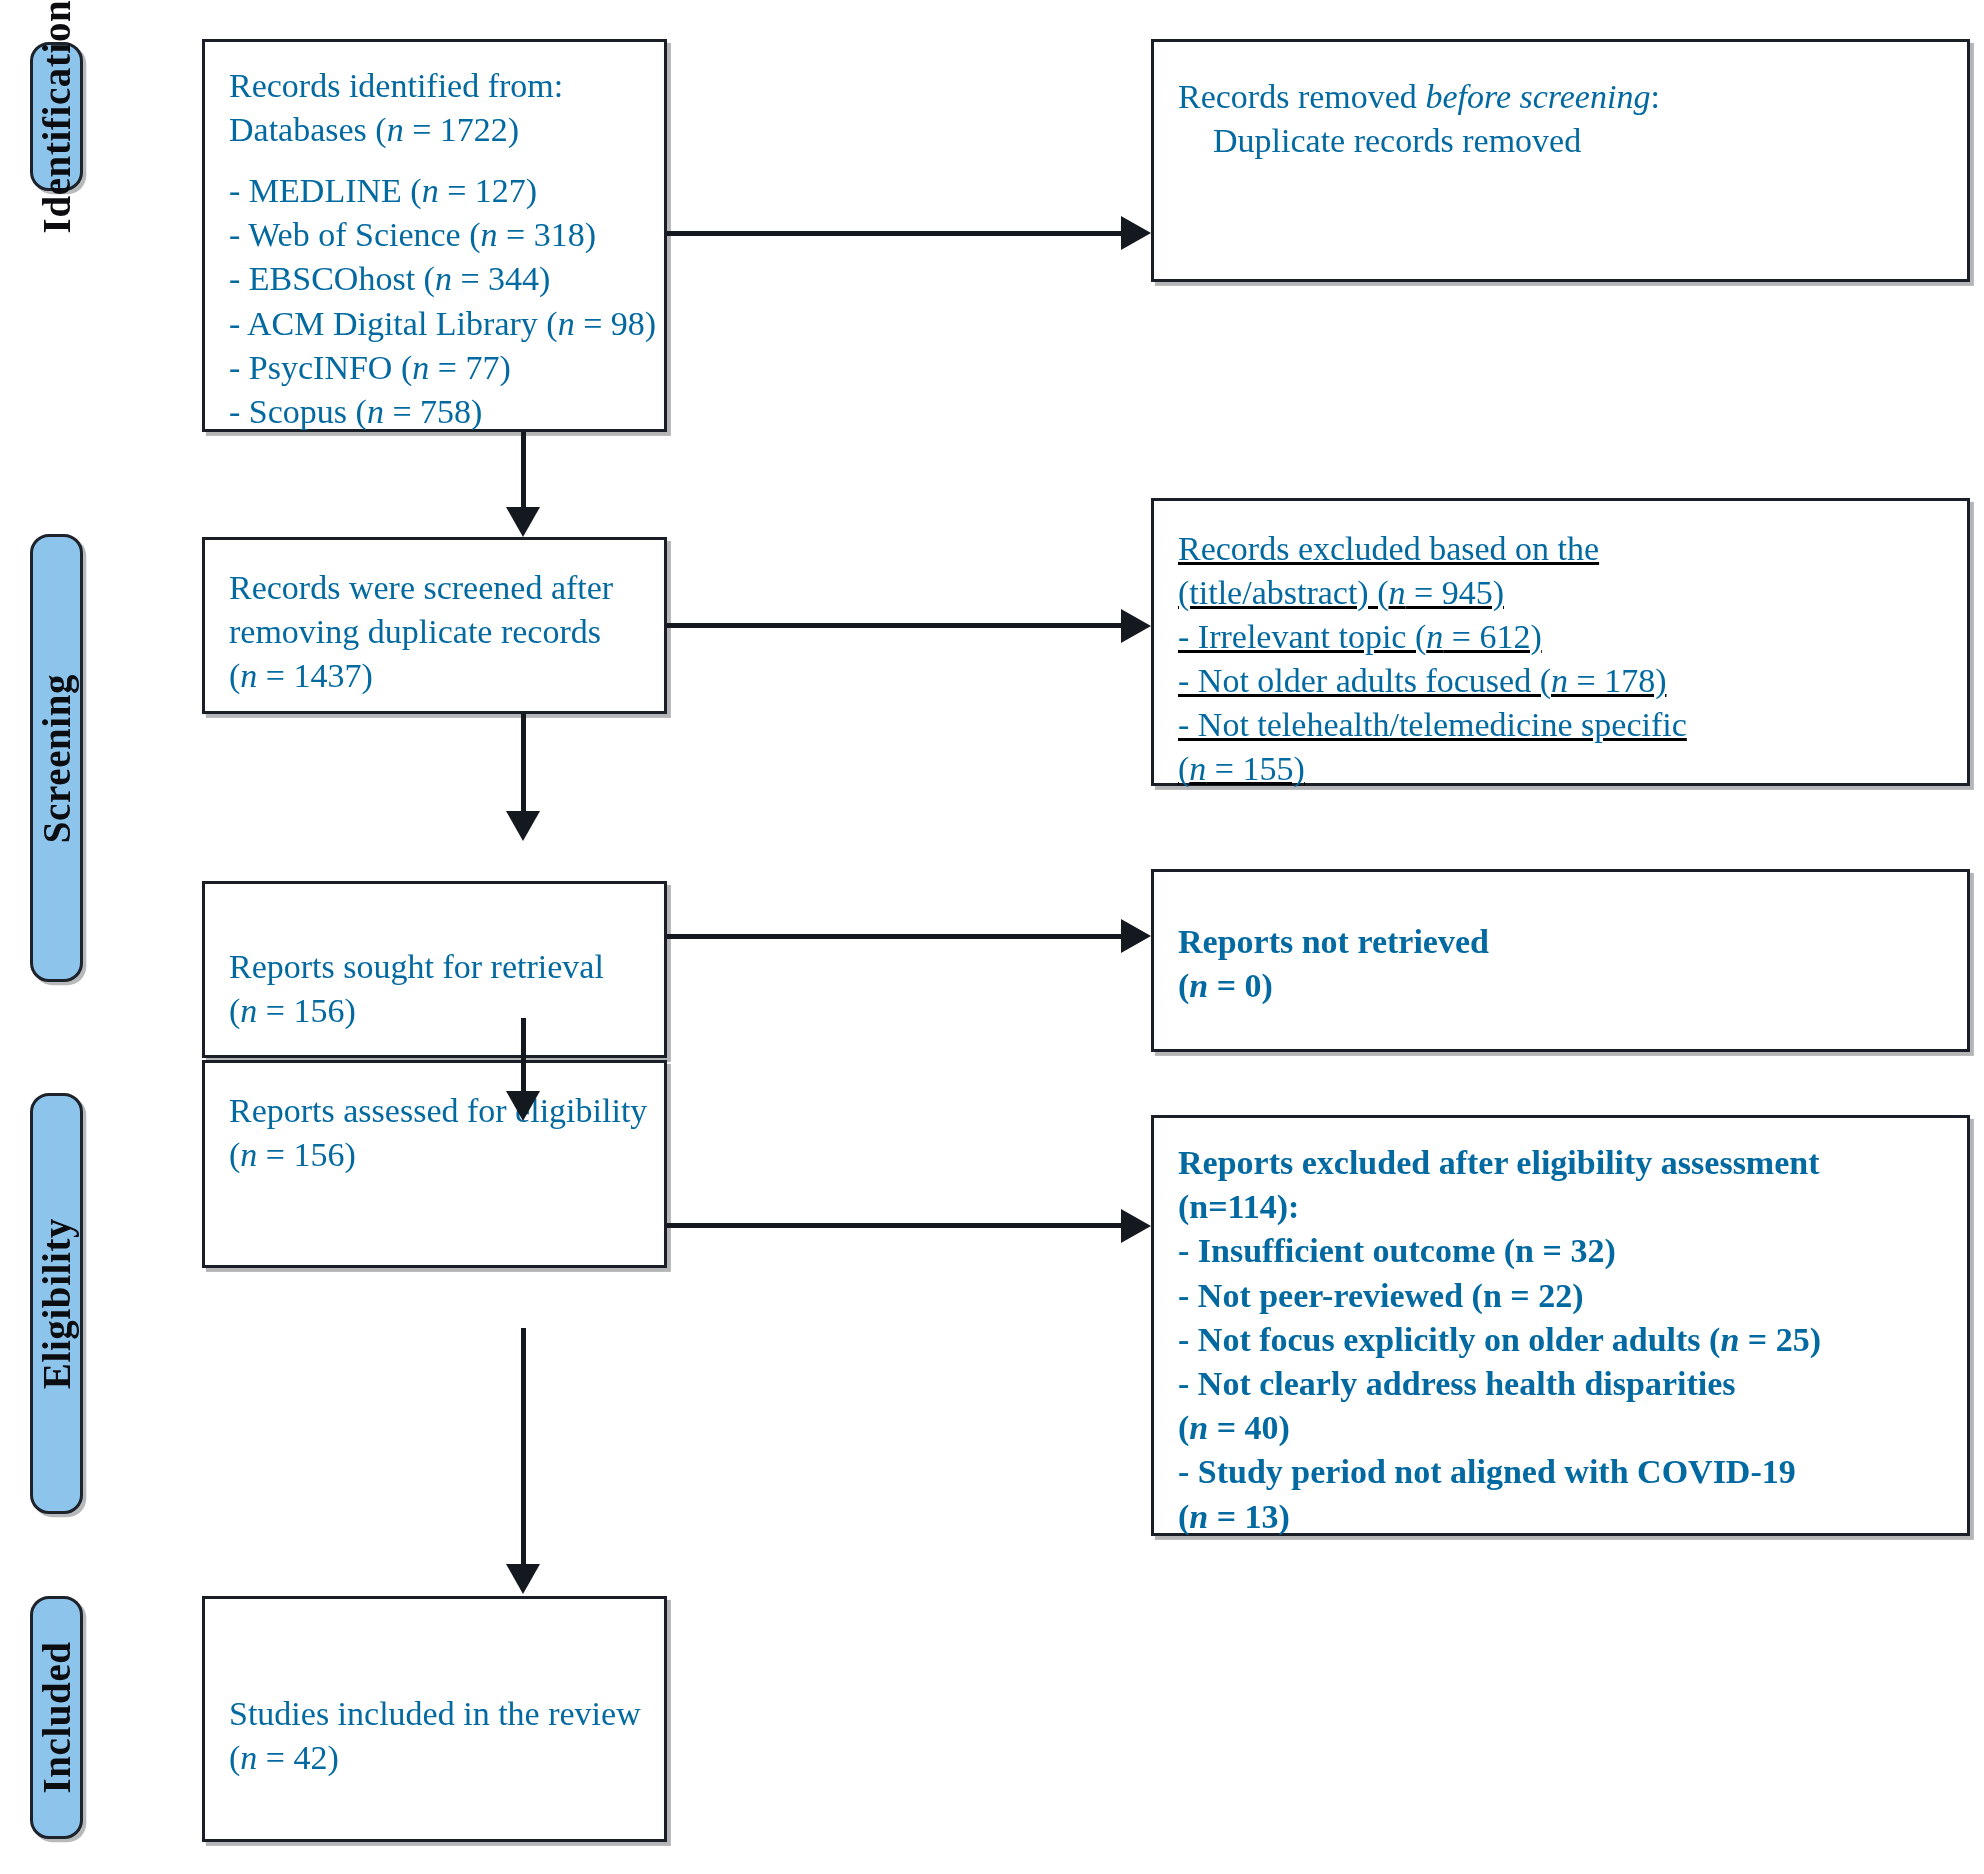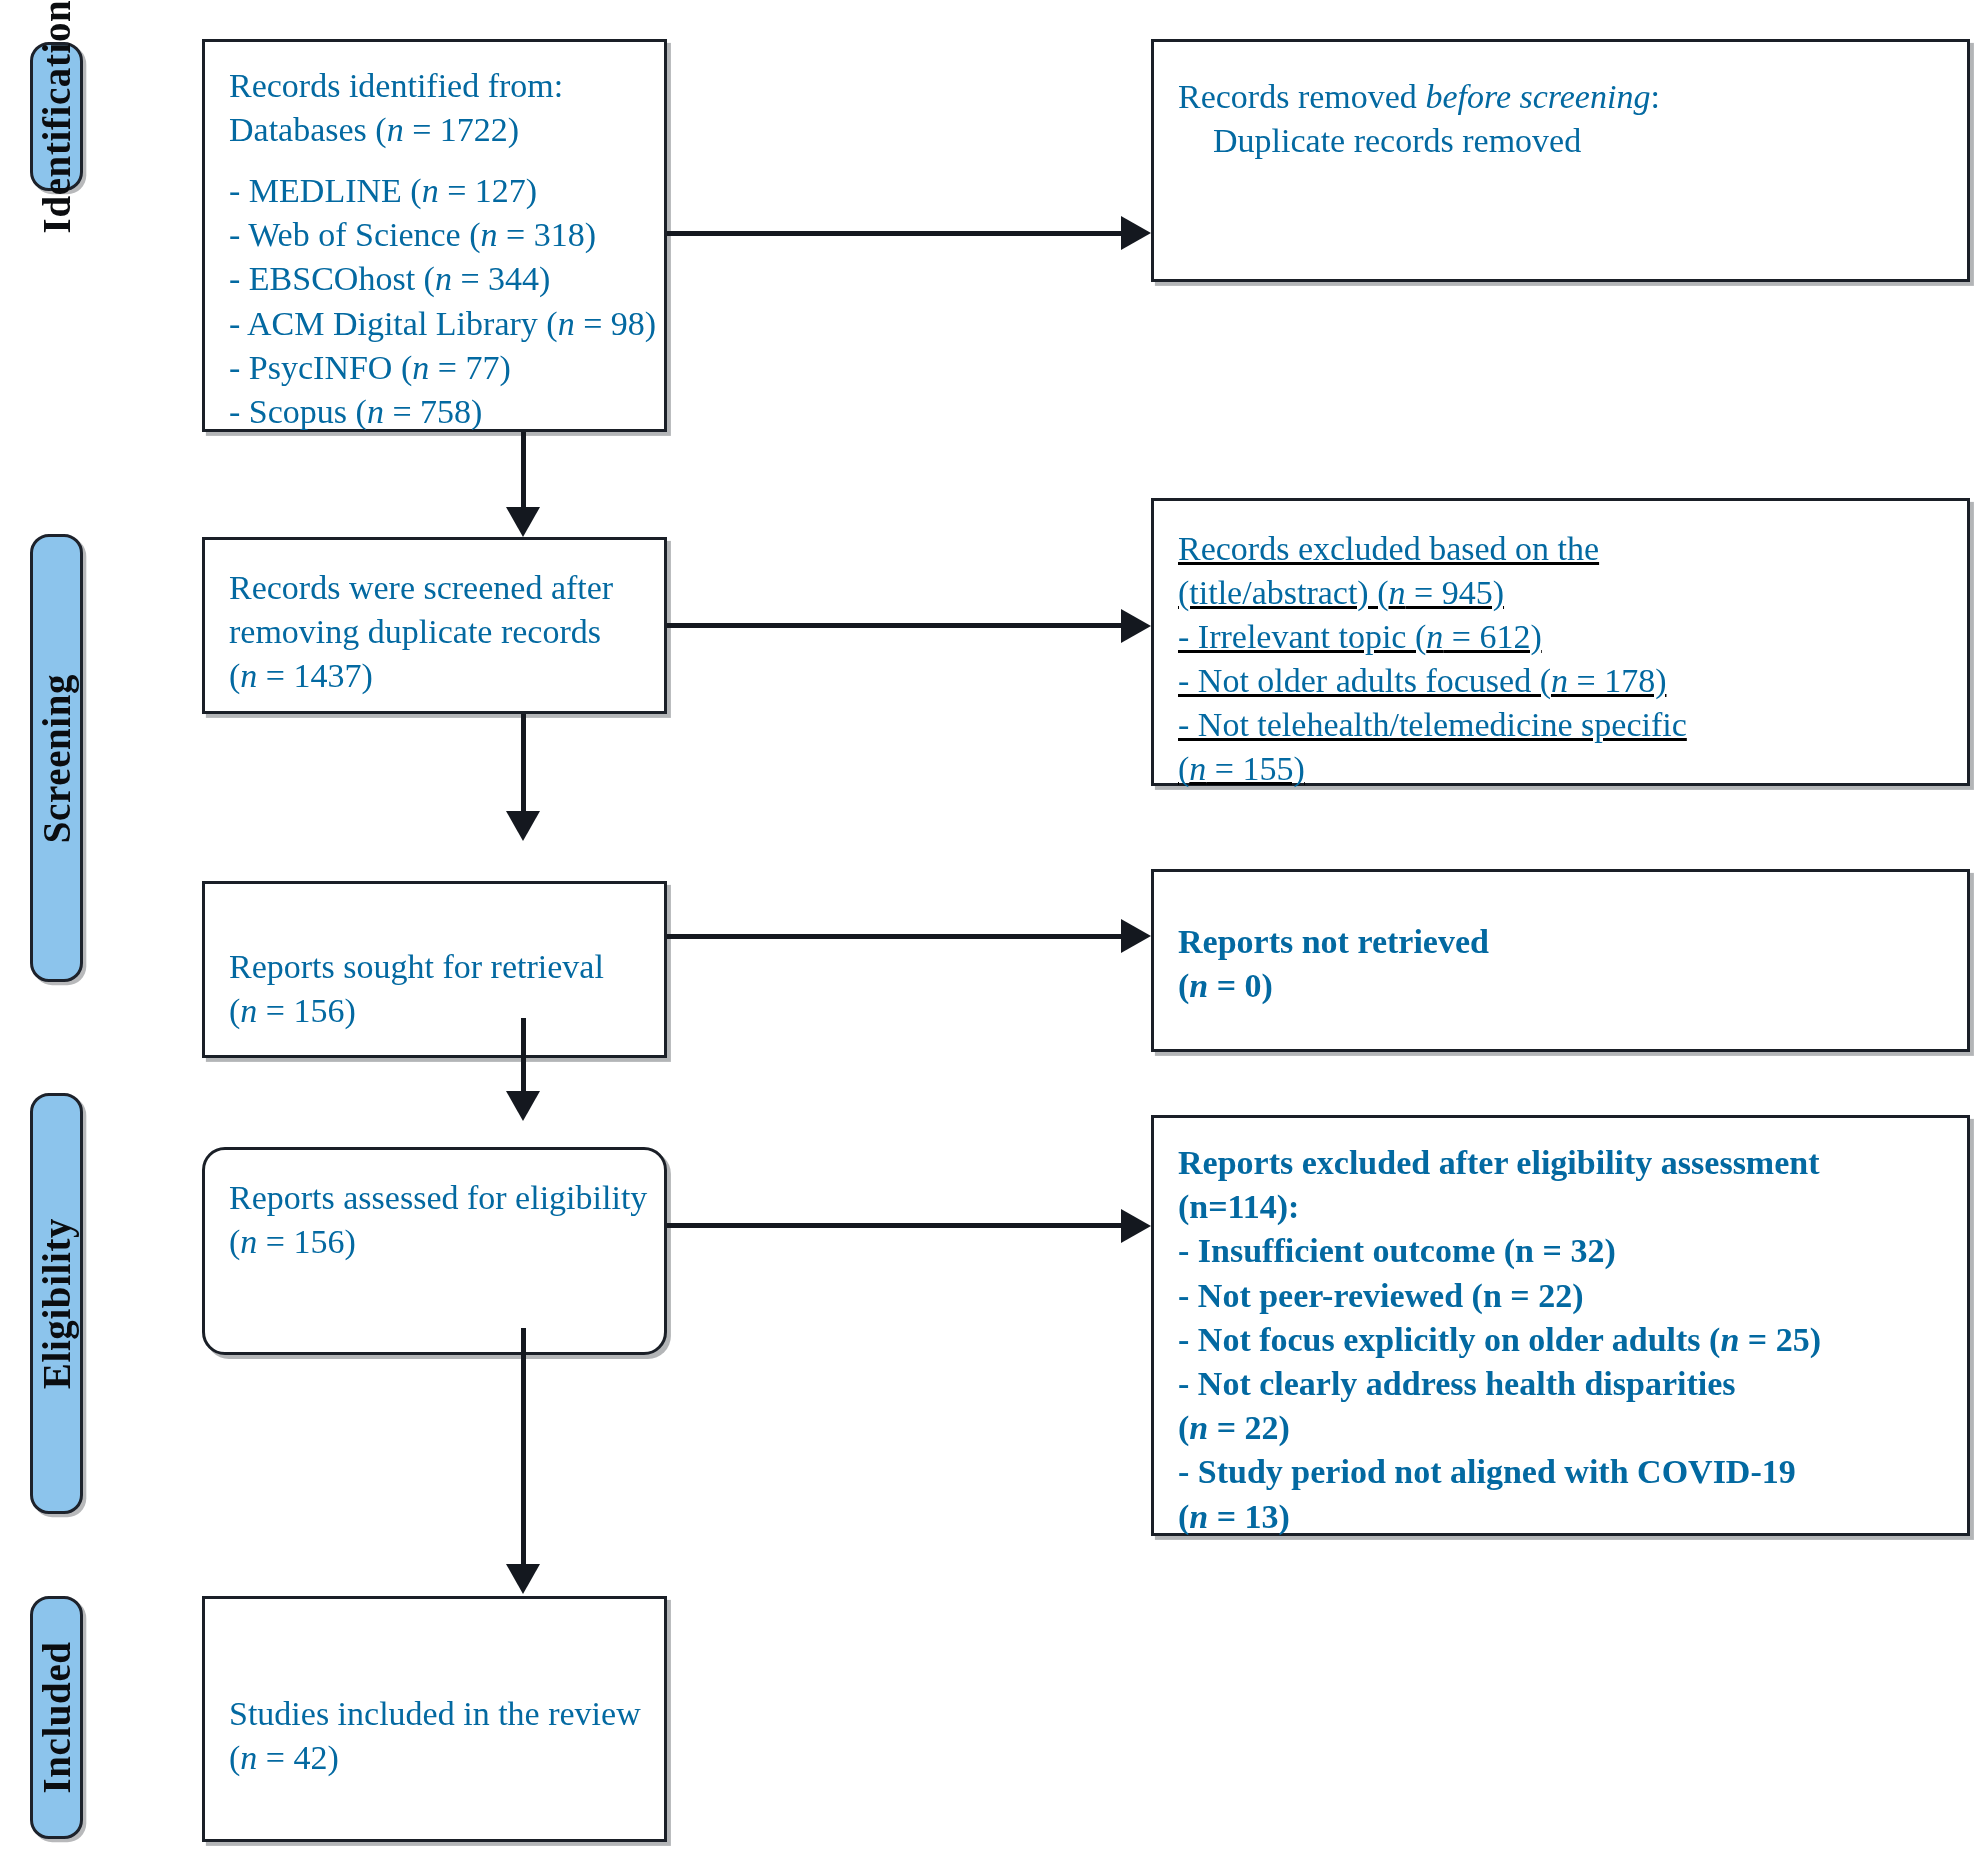--- a/index.html
+++ b/index.html
@@ -114,33 +114,33 @@
   <div class="node" style="left:202px;top:841px;width:465px;height:177px;padding-top:61px;margin-top:40px;">
     <div class="line">Reports sought for retrieval</div>
     <div class="line"><span>(</span><span class="it">n</span><span> = 156)</span></div>
   </div>
 
   <div class="node" style="left:1151px;top:869px;width:819px;height:183px;padding-top:48px;font-weight:bold;">
     <div class="line">Reports not retrieved</div>
     <div class="line"><span>(</span><span class="it">n</span><span> = 0)</span></div>
   </div>
 
-  <div class="node" style="left:202px;top:1147px;width:465px;height:208px;padding-top:25.5px;border-radius:23px;">
+  <div class="node" style="left:202px;top:1060px;width:465px;height:208px;padding-top:25.5px;">
     <div class="line">Reports assessed for eligibility</div>
     <div class="line"><span>(</span><span class="it">n</span><span> = 156)</span></div>
   </div>
 
   <div class="node" style="left:1151px;top:1115px;width:819px;height:421px;padding-top:23px;font-weight:bold;">
     <div class="line">Reports excluded after eligibility assessment</div>
     <div class="line">(n=114):</div>
     <div class="line">- Insufficient outcome (n = 32)</div>
     <div class="line">- Not peer-reviewed (n = 22)</div>
     <div class="line"><span>- Not focus explicitly on older adults (</span><span class="it">n</span><span> = 25)</span></div>
     <div class="line">- Not clearly address health disparities</div>
-    <div class="line"><span>  (</span><span class="it">n</span><span> = 22)</span></div>
+    <div class="line"><span>  (</span><span class="it">n</span><span> = 40)</span></div>
     <div class="line">- Study period not aligned with COVID-19</div>
     <div class="line"><span>  (</span><span class="it">n</span><span> = 13)</span></div>
   </div>
 
   <div class="node" style="left:202px;top:1596px;width:465px;height:246px;padding-top:93px;">
     <div class="line">Studies included in the review</div>
     <div class="line"><span>(</span><span class="it">n</span><span> = 42)</span></div>
   </div>
 
   <div class="hline" style="left:667px;top:231px;width:454px;"></div>

